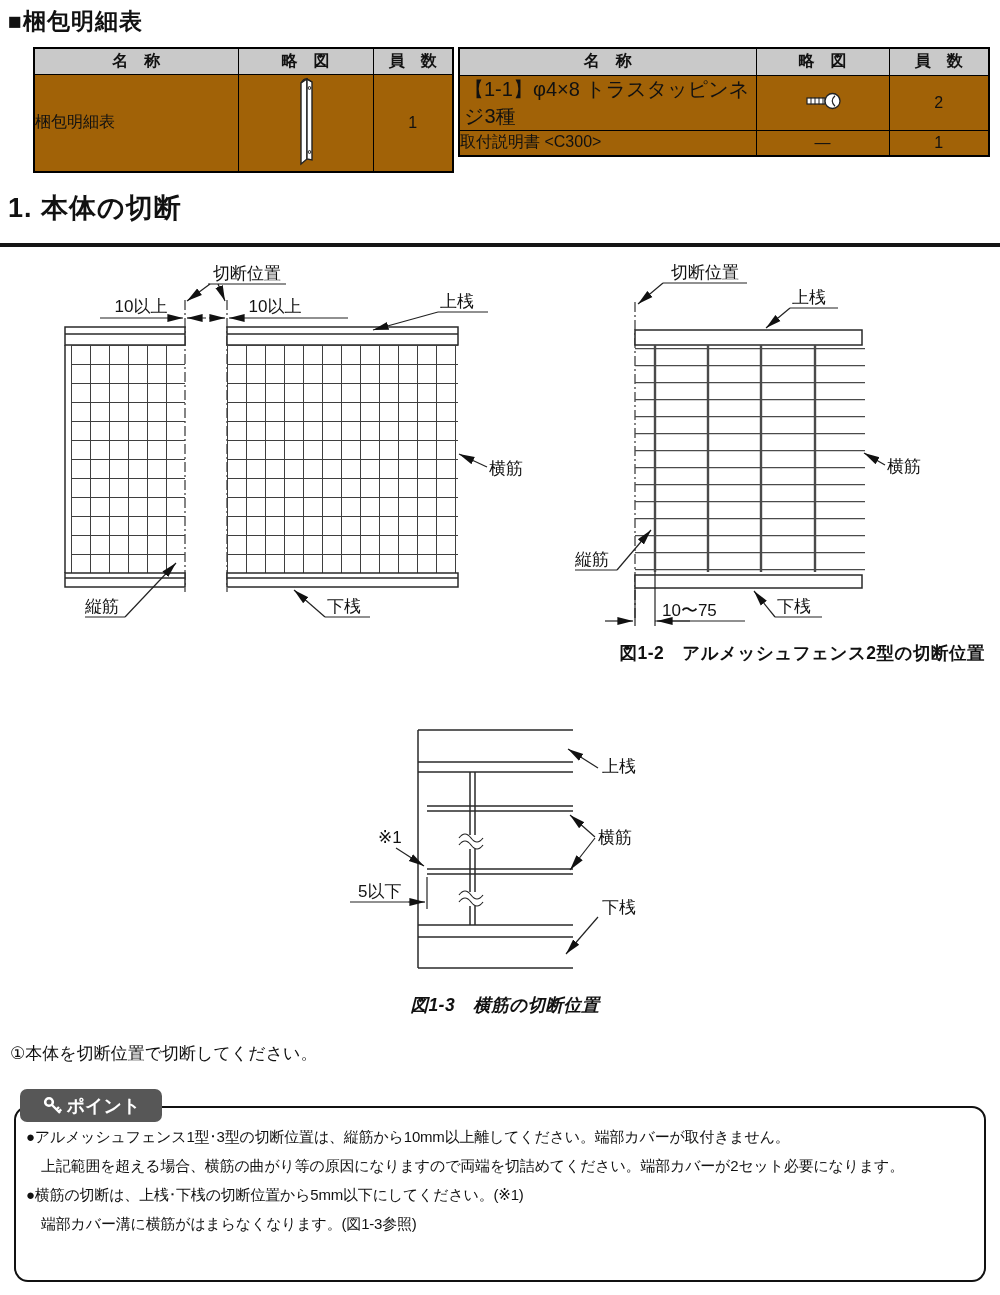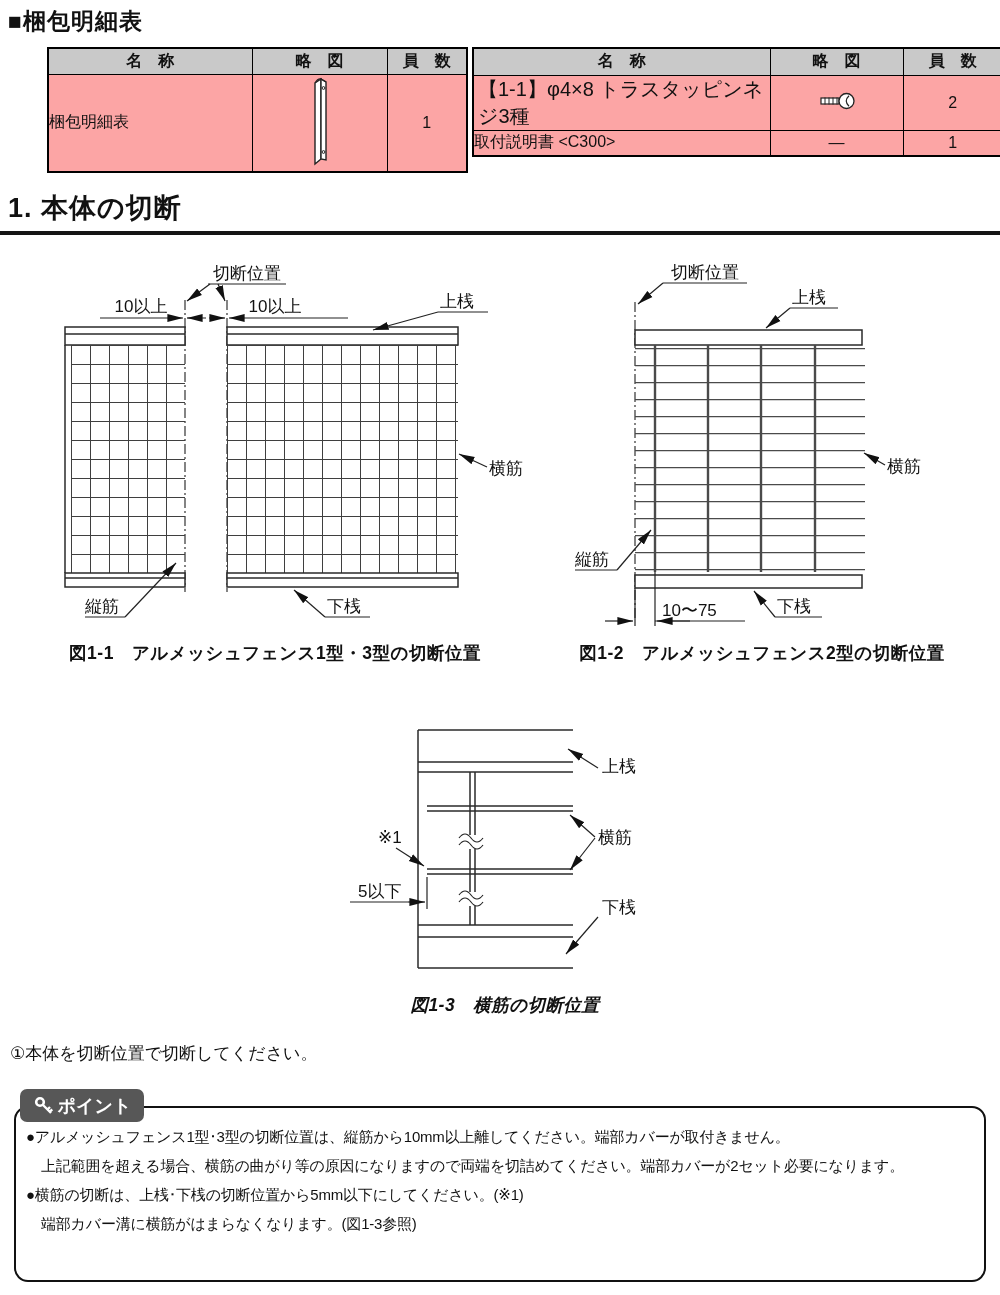--- a/index.html
+++ b/index.html
@@ -3,44 +3,44 @@
 <meta charset="utf-8">
 <style>
   html,body{margin:0;padding:0;background:#fff;}
   .page{position:relative;width:1000px;height:1295px;background:#fff;overflow:hidden;
         font-family:"Liberation Sans","DejaVu Sans",sans-serif;color:#111;}
   .abs{position:absolute;}
 
   
   .packing-heading{left:8px;top:6px;font-size:23px;font-weight:bold;letter-spacing:1px;}
   .section-heading{left:0;top:190px;width:992px;font-size:27px;font-weight:bold;
-                   border-bottom:4px solid #151515;padding:0 0 5px 8px;letter-spacing:1px;}
-
-  
-  table.pack{border-collapse:collapse;table-layout:fixed;background:#fca5a5;margin-left:14px;}
+                   border-bottom:4px solid #151515;padding:0 0 17px 8px;letter-spacing:1px;}
+
+  
+  table.pack{border-collapse:collapse;table-layout:fixed;background:#a16207;}
   table.pack td,table.pack th{border:1.5px solid #000;font-size:16px;padding:0;}
   table.pack{border:2px solid #000;}
   th.hd{background:#c9c9c9;font-weight:bold;text-align:center;}
   td.name{padding-left:10px;text-align:left;}
   td.ctr{text-align:center;}
 
   
   svg text{font-family:"Liberation Sans","DejaVu Sans",sans-serif;font-size:17px;fill:#111;}
   .caption{font-size:17.5px;font-weight:bold;text-align:center;letter-spacing:0.5px;}
   .step-text{left:10px;top:1042px;font-size:17px;}
 
   .ln{stroke:#2a2a2a;stroke-width:1.5;fill:none;}
   .thin{stroke:#222;stroke-width:1.2;fill:none;}
   .dashdot{stroke:#333;stroke-width:1.2;fill:none;stroke-dasharray:10 3 2 3;}
   .railf{fill:#fff;stroke:#2a2a2a;stroke-width:1.5;}
   .mesh2{stroke:#4a4a4a;stroke-width:2.4;}
 
   
   .point-box{left:14px;top:1106px;width:968px;height:172px;border:2px solid #111;border-radius:14px;}
-  .point-badge{left:20px;top:1089px;width:124px;height:33px;background:#575757;border-radius:7px;
+  .point-badge{left:20px;top:1089px;width:142px;height:33px;background:#575757;border-radius:7px;
                color:#fff;font-size:18px;font-weight:bold;display:flex;align-items:center;
                justify-content:center;gap:3px;}
   .point-lines{left:26px;top:1122px;width:952px;font-size:15px;letter-spacing:-0.2px;}
   .point-lines .pl{line-height:29px;white-space:nowrap;}
   .point-lines .indent{padding-left:15px;}
 </style>
 </head>
 <body>
 
 <div class="page">
@@ -160,21 +160,20 @@
     <line class="thin" x1="447" y1="217" x2="419" y2="204" marker-end="url(#a1)"></line>
 
     <text x="45" y="362">縦筋</text>
     <line class="thin" x1="45" y1="367" x2="85" y2="367"></line>
     <line class="thin" x1="85" y1="367" x2="136" y2="313" marker-end="url(#a1)"></line>
 
     <text x="287" y="362">下桟</text>
     <line class="thin" x1="285" y1="367" x2="330" y2="367"></line>
     <line class="thin" x1="285" y1="367" x2="254" y2="340" marker-end="url(#a1)"></line>
   </svg>
-  <div class="abs caption" style="left:40px;top:641px;width:470px;">図1-1　アルメッシュフェンス1型・3型の切断位置</div>
 
   <svg class="abs" style="left:560px;top:250px;" width="440" height="400" viewBox="0 0 440 400">
     <defs>
       <marker id="a2" markerWidth="14" markerHeight="8" refX="13" refY="4" orient="auto">
         <path d="M0,0.7 L13,4 L0,7.3 Z" fill="#111"></path>
       </marker>
       <pattern id="hb" width="440" height="17" patternUnits="userSpaceOnUse" x="0" y="98">
         <line x1="0" y1="0" x2="440" y2="0" class="mesh2"></line>
       </pattern>
     </defs>
@@ -208,21 +207,21 @@
     <line class="thin" x1="95" y1="322" x2="95" y2="376"></line>
     <line class="thin" x1="45" y1="371" x2="73" y2="371" marker-end="url(#a2)"></line>
     <line class="thin" x1="95" y1="371" x2="185" y2="371"></line>
     <line class="thin" x1="130" y1="371" x2="97" y2="371" marker-end="url(#a2)"></line>
     <text x="102" y="366">10〜75</text>
 
     <text x="217" y="362">下桟</text>
     <line class="thin" x1="215" y1="367" x2="262" y2="367"></line>
     <line class="thin" x1="215" y1="367" x2="194" y2="341" marker-end="url(#a2)"></line>
   </svg>
-  <div class="abs caption" style="left:552px;top:641px;width:420px;">図1-2　アルメッシュフェンス2型の切断位置</div>
+  <div class="abs caption" style="left:565px;top:641px;width:420px;text-align:right;">図1-2　アルメッシュフェンス2型の切断位置</div>
 
   <svg class="abs" style="left:340px;top:725px;" width="330" height="250" viewBox="0 0 330 250">
     <defs>
       <marker id="a3" markerWidth="14" markerHeight="8" refX="13" refY="4" orient="auto">
         <path d="M0,0.7 L13,4 L0,7.3 Z" fill="#111"></path>
       </marker>
     </defs>
 
     <line class="ln" x1="78" y1="5" x2="78" y2="243"></line>
 

